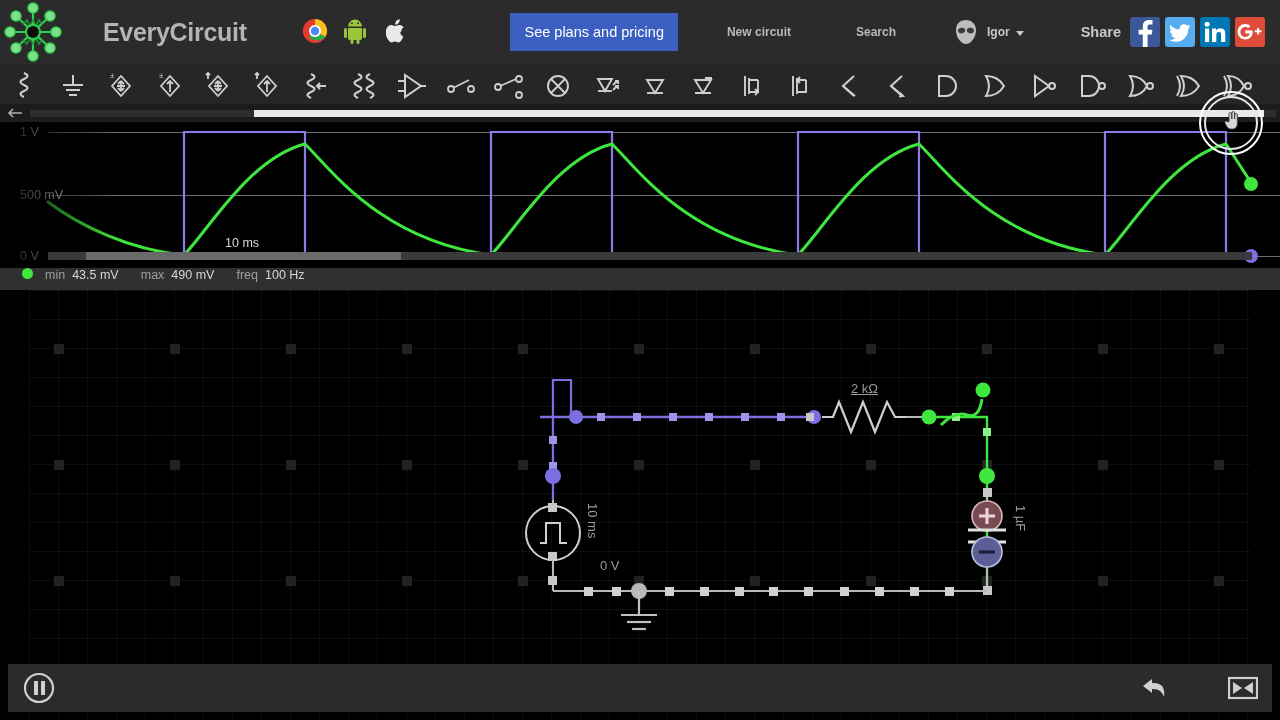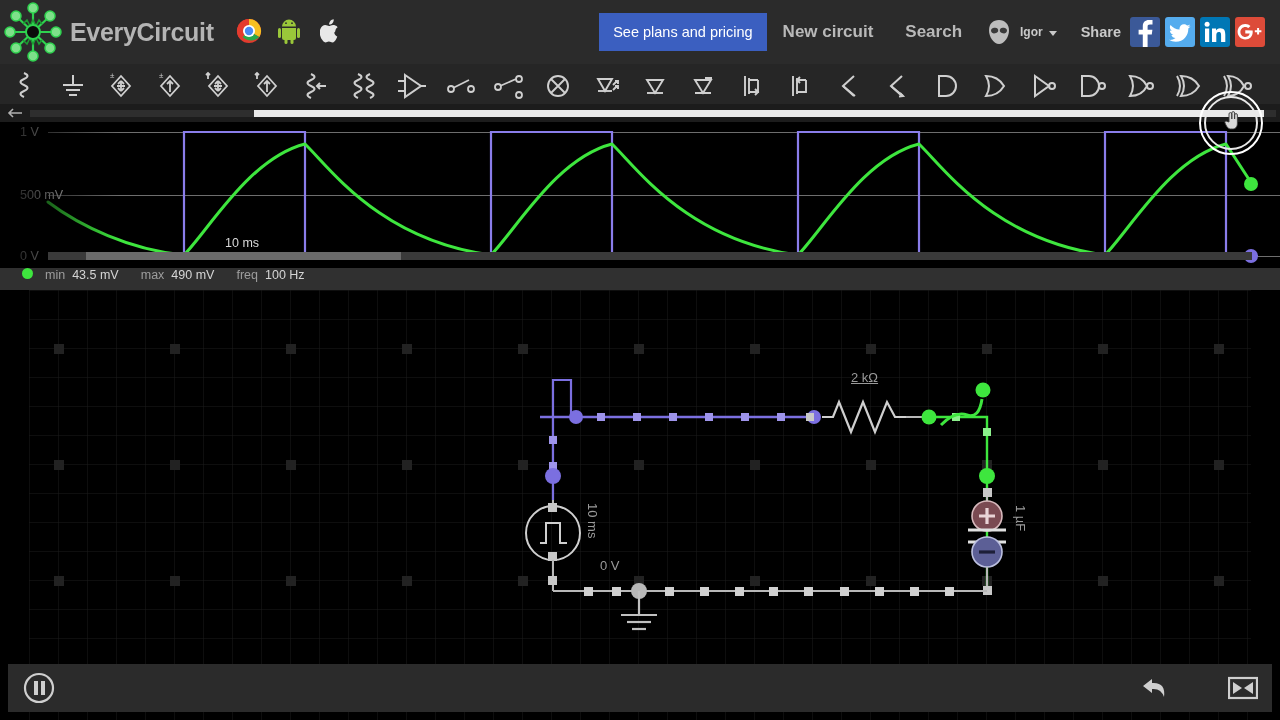--- a/index.html
+++ b/index.html
@@ -8,39 +8,39 @@
     background: #000;
     font-family: "Liberation Sans", sans-serif;
     overflow: hidden;
   }
   #app { position: relative; width: 1280px; height: 720px; background: #000; }
 
   
   .header {
     position: absolute; left: 0; top: 0; width: 1280px; height: 64px;
     background: #2b2b2b;
-    display: flex; align-items: center;
+    display: flex; align-items: center; gap: 33px;
   }
   .logo-wrap { width: 66px; height: 64px; position: relative; flex: 0 0 auto; }
   .brand {
     color: #b4b4b4; font-size: 25px; font-weight: bold;
     letter-spacing: -0.3px; margin-left: 4px; white-space: nowrap;
   }
   .plat-icons { display: flex; align-items: center; gap: 16px; margin-left: 22px; }
   .plat-icons .pi { width: 26px; height: 28px; position: relative; }
 
   .hdr-spacer { flex: 1 1 auto; }
 
   .pricing-btn {
     background: #3b5fc0; color: #fff; font-size: 14.5px; font-weight: normal;
     padding: 0 14px; height: 38px; line-height: 38px; white-space: nowrap;
     cursor: pointer;
   }
   .hdr-link {
-    color: #b9b9b9; font-size: 17px; font-weight: bold; padding: 0 16px;
+    color: #b9b9b9; font-size: 12px; font-weight: bold; padding: 0 16px;
     white-space: nowrap; cursor: pointer;
   }
   .user-box { display: flex; align-items: center; gap: 6px; padding: 0 10px 0 6px; cursor: pointer; }
   .alien { width: 30px; height: 30px; position: relative; }
   .user-name { color: #c9c9c9; font-size: 12px; font-weight: bold; }
   .caret-d { width: 0; height: 0; border-left: 4px solid transparent; border-right: 4px solid transparent; border-top: 5px solid #c9c9c9; margin-top: 3px; }
   .share-grp { display: flex; align-items: center; gap: 5px; padding-left: 14px; padding-right: 15px; }
   .share-lbl { color: #c9c9c9; font-size: 14.5px; font-weight: bold; margin-right: 4px; }
   .sq { width: 30px; height: 30px; border-radius: 3px; position: relative; cursor: pointer;
         display: flex; align-items: center; justify-content: center;
@@ -647,21 +647,21 @@
       </g>
 
       <g stroke="#c0c0c0" stroke-width="2.2" fill="none">
         <path d="M639 301 L639 325"></path>
         <path d="M621 325 h36"></path>
         <path d="M627 332 h24"></path>
         <path d="M632 339 h14"></path>
       </g>
     </svg>
 
-    <div class="cv-lbl" style="left:851px; top:80px;text-decoration:underline;">2 kΩ</div>
+    <div class="cv-lbl" style="left:851px; top:91px;text-decoration:underline;">2 kΩ</div>
 
     <div class="cv-lbl vert" style="left:600px; top:213px; transform: rotate(90deg);">10 ms</div>
 
     <div class="cv-lbl vert" style="left:1028px; top:215px; transform: rotate(90deg);">1 µF</div>
 
     <div class="cv-lbl" style="left:600px; top:268px;">0 V</div>
   </div>
 
   <div class="bottombar">
     <div class="bb-btn">

